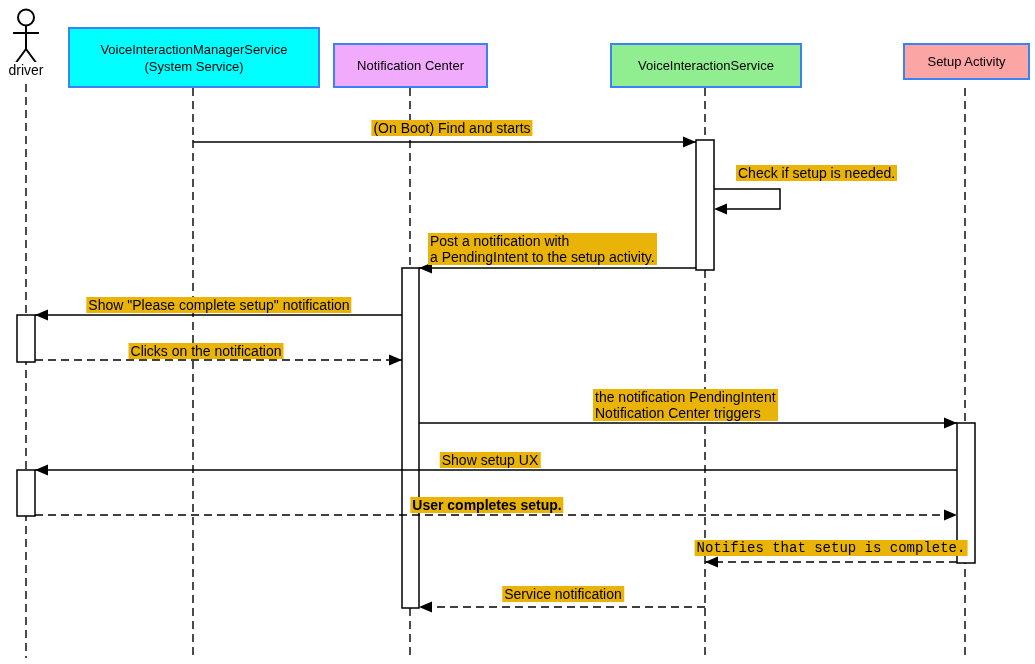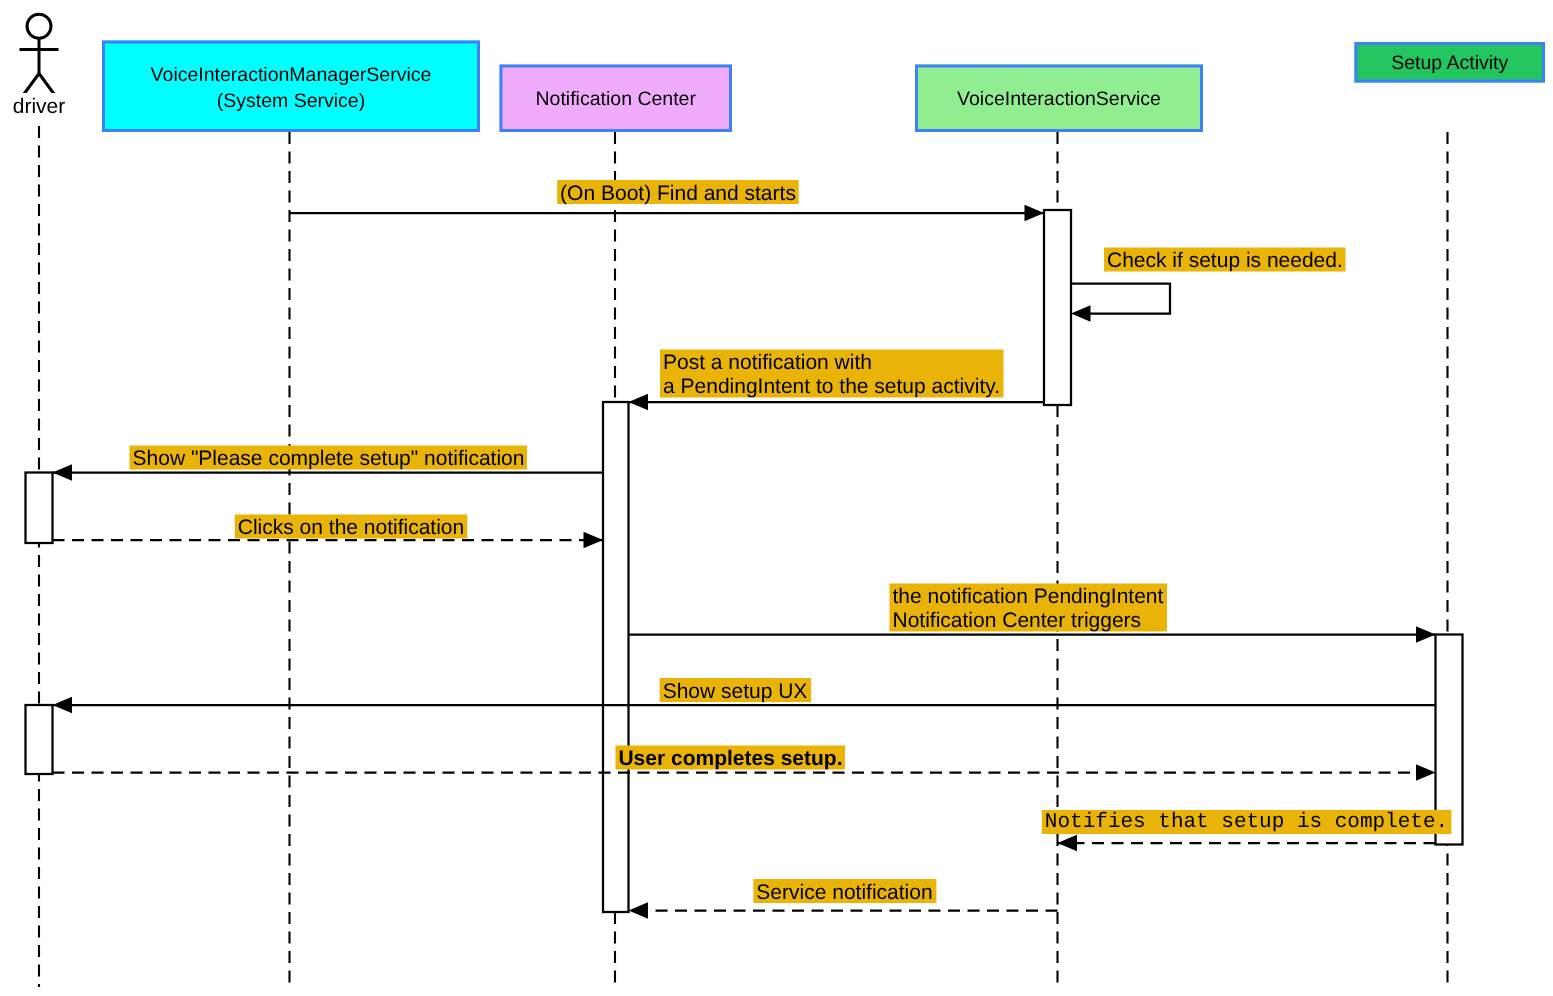--- a/index.html
+++ b/index.html
@@ -71,28 +71,28 @@
       <polygon class="arrow-head" points="419,607 432,601.5 432,612.5"></polygon>
     </svg>
   <div id="labels-layer">
       <div class="actor-label" style="left: 26px; top: 62px;">driver</div>
       <div class="msg-label centered" style="left: 452px; top: 120px;">
         <div>(On Boot) Find and starts</div>
       </div>
       <div class="msg-label" style="left: 736px; top: 165px;">
         <div>Check if setup is needed.</div>
       </div>
-      <div class="msg-label" style="left: 440px; top: 233px;">
+      <div class="msg-label" style="left: 428px; top: 233px;">
         <div>Post a notification with</div>
         <div>a PendingIntent to the setup activity.</div>
       </div>
       <div class="msg-label centered" style="left: 219px; top: 297px;">
         <div>Show "Please complete setup" notification</div>
       </div>
-      <div class="msg-label centered" style="left: 234px; top: 343px;">
+      <div class="msg-label centered" style="left: 206px; top: 343px;">
         <div>Clicks on the notification</div>
       </div>
       <div class="msg-label" style="left: 593px; top: 389px;">
         <div>the notification PendingIntent</div>
         <div>Notification Center triggers</div>
       </div>
       <div class="msg-label centered" style="left: 490px; top: 452px;">
         <div>Show setup UX</div>
       </div>
       <div class="msg-label centered" style="left: 487px; top: 497px; font-weight: bold;">
@@ -109,17 +109,17 @@
       <div class="pbox" style="left: 68px; top: 27px; width: 252px; height: 61px; background: rgb(0, 255, 255);">
         <div>VoiceInteractionManagerService</div>
         <div>(System Service)</div>
       </div>
       <div class="pbox" style="left: 333px; top: 43px; width: 155px; height: 45px; background: #f0abfc;">
         <div>Notification Center</div>
       </div>
       <div class="pbox" style="left: 610px; top: 43px; width: 192px; height: 45px; background: rgb(144, 238, 144); justify-content: center;">
         <div>VoiceInteractionService</div>
       </div>
-      <div class="pbox" style="left: 903px; top: 28px; width: 127px; height: 27px; background: #22c55e;">
+      <div class="pbox" style="left: 903px; top: 43px; width: 127px; height: 37px; background: #fca5a5;">
         <div>Setup Activity</div>
       </div>
     </div>
 </div>
 
 </body></html>

